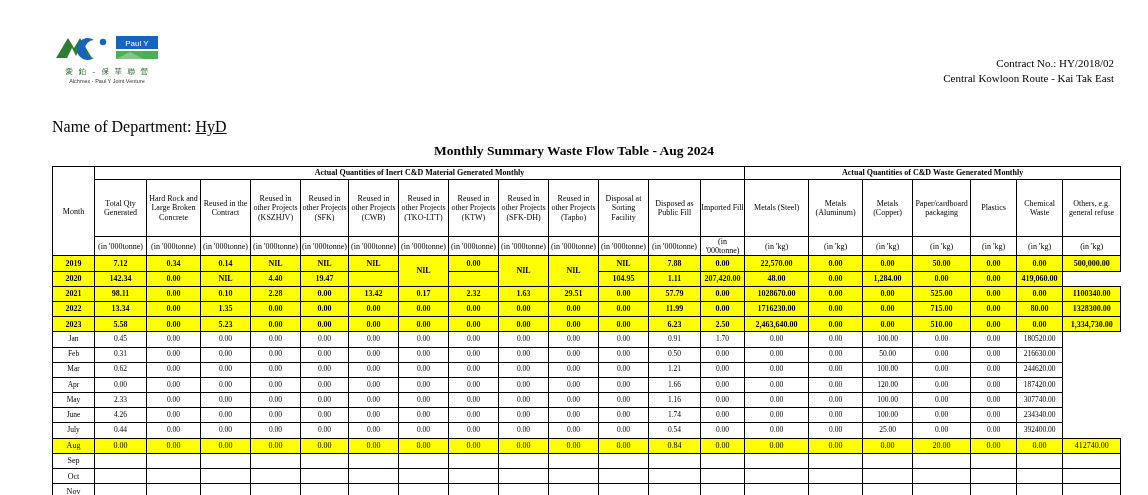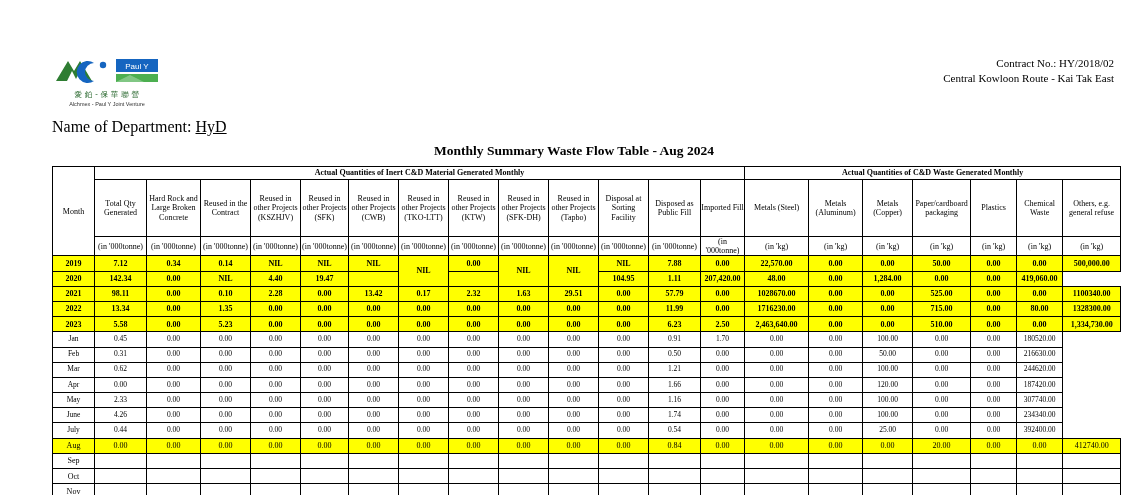--- a/index.html
+++ b/index.html
@@ -17,32 +17,32 @@
   }
   .page {
     position: relative;
     width: 1148px;
     height: 495px;
   }
   
   .logo-block {
     position: absolute;
     left: 52px;
-    top: 55px;
+    top: 32px;
     width: 110px;
     text-align: center;
   }
   .logo-art {
     position: relative;
     height: 34px;
     width: 110px;
   }
   .logo-svg { display: block; }
   .logo-cn {
-    font-family: Liberation Serif, serif;
+    font-family: Liberation Mono, monospace;
     font-size: 7.5px;
     letter-spacing: 0.5px;
     margin-top: 1px;
     color: #1b5e20;
     white-space: nowrap;
   }
   .logo-en {
     font-family: "Liberation Sans", sans-serif;
     font-size: 5.5px;
     color: #333;

